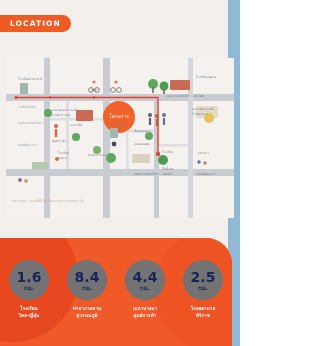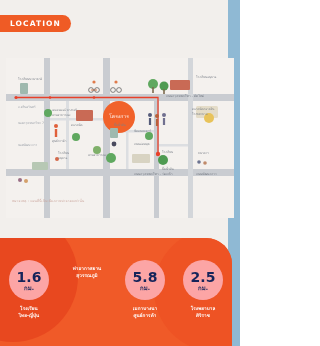--- a/index.html
+++ b/index.html
@@ -69,21 +69,21 @@
   }
 
   .stats {
     position: absolute; left: 0; top: 22px;
     width: 232px; height: 86px;
     display: flex; align-items: flex-start; justify-content: space-around;
   }
   .stat { width: 54px; display: flex; flex-direction: column; align-items: center; }
   .stat-circle {
     width: 40px; height: 40px; border-radius: 50%;
-    background: #fca5a5;
+    background: #737373;
     display: flex; flex-direction: column;
     align-items: center; justify-content: center;
     line-height: 1;
   }
   .stat-value { font-size: 14px; font-weight: bold; color: #16245a; }
   .stat-unit  { font-size: 6px; font-weight: bold; color: #16245a; margin-top: 1px; }
   .stat-label {
     margin-top: 6px; text-align: center;
     font-size: 4.6px; font-weight: bold; color: #ffffff;
     line-height: 1.45; letter-spacing: .1px;
@@ -211,29 +211,33 @@
           <span class="stat-value">1.6</span>
           <span class="stat-unit">กม.</span>
         </div>
         <div class="stat-label">
           <span>โรงเรียน</span><br>
           <span>ไทย-ญี่ปุ่น</span>
         </div>
       </div>
 
       <div class="stat">
+        <div class="stat-circle">
+          <span class="stat-value">8.4</span>
+          <span class="stat-unit">กม.</span>
+        </div>
         <div class="stat-label">
           <span>ท่าอากาศยาน</span><br>
           <span>สุวรรณภูมิ</span>
         </div>
       </div>
 
       <div class="stat">
         <div class="stat-circle">
-          <span class="stat-value">5.8</span>
+          <span class="stat-value">4.4</span>
           <span class="stat-unit">กม.</span>
         </div>
         <div class="stat-label">
           <span>เมกาบางนา</span><br>
           <span>ศูนย์การค้า</span>
         </div>
       </div>
 
       <div class="stat">
         <div class="stat-circle">

